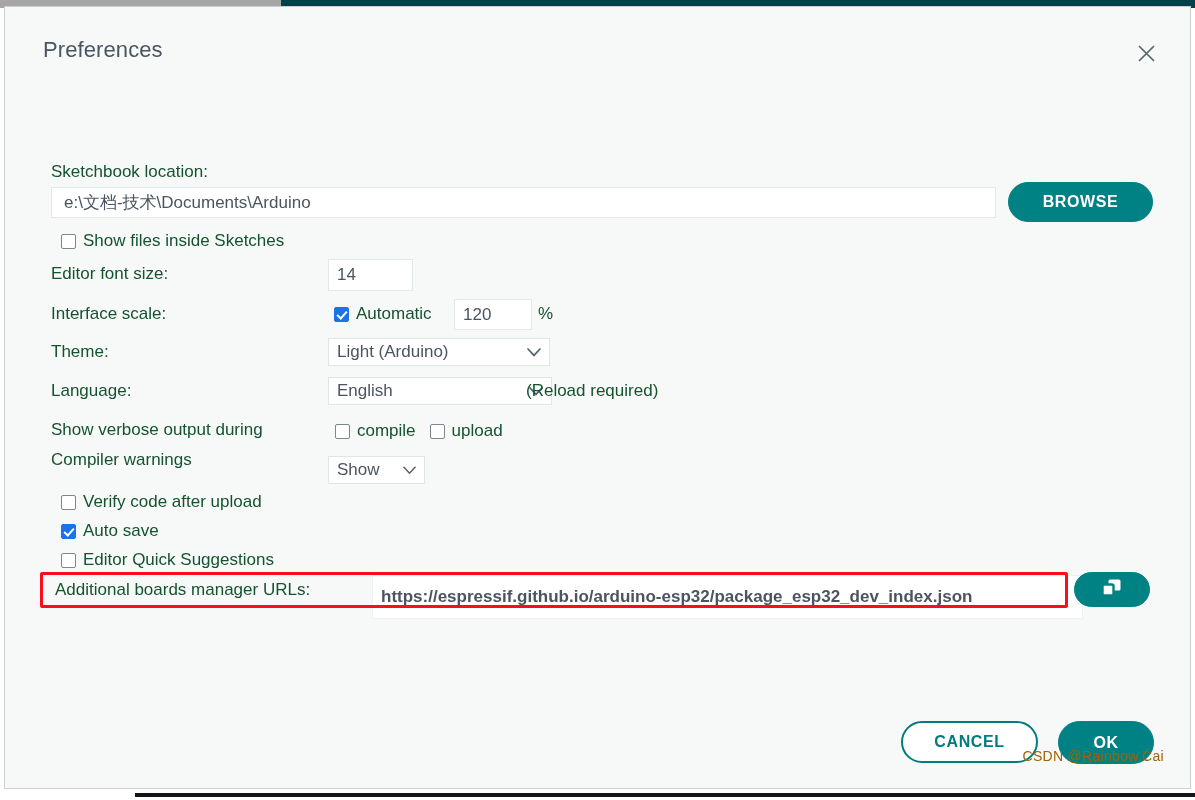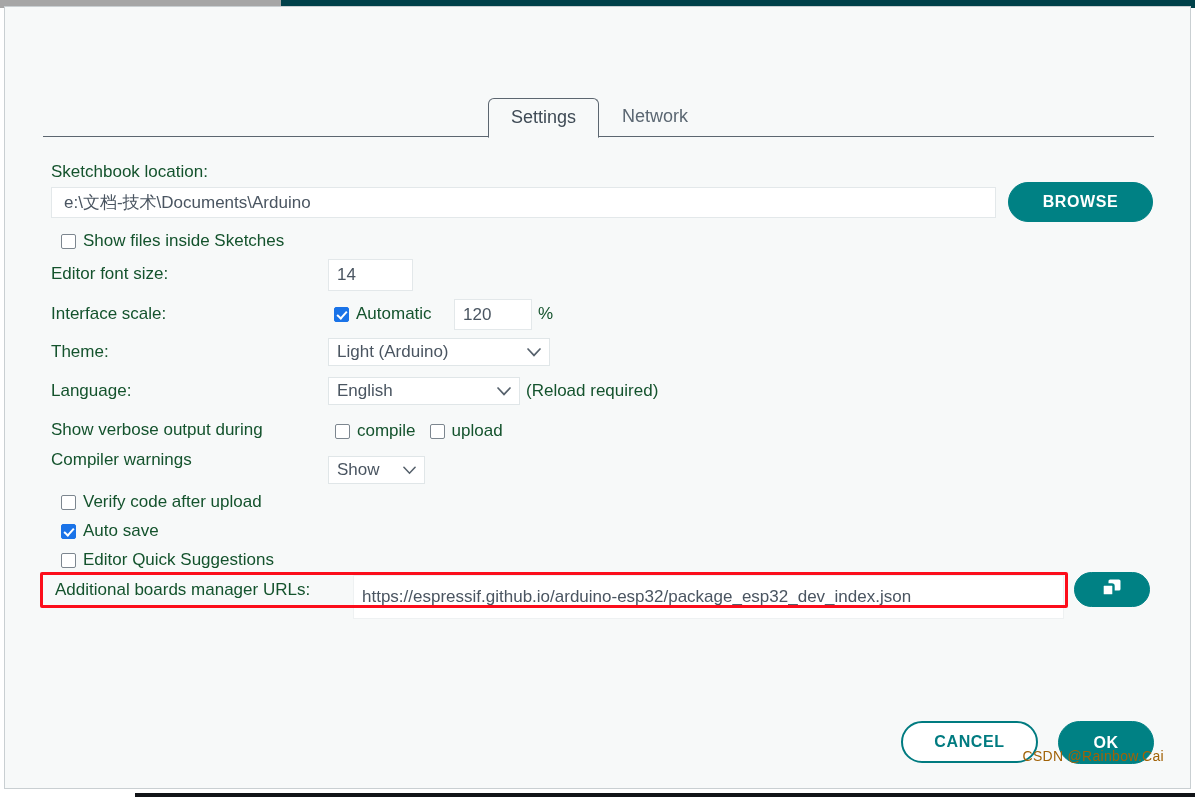--- a/index.html
+++ b/index.html
@@ -255,32 +255,29 @@
 <body>
 
 <div id="screen">
 
   <div class="bg-bar-gray"></div>
   <div class="bg-bar-teal"></div>
   <div class="bg-bar-bottom"></div>
 
   <div class="dialog">
 
-
-    <div class="tabstrip">
-      <div class="tab-rule"></div>
-      <div class="tabs-wrap">
-        <div class="tab active">
-          <span>Settings</span>
-        </div>
-        <div class="tab inactive">
-          <span>Network</span>
-        </div>
+    <div class="titlebar">
+      <div class="dialog-title">Preferences</div>
+      <div class="close-btn">
+        <svg width="19" height="19" viewBox="0 0 19 19" aria-hidden="true">
+          <path d="M2.5 2.5 L16.5 16.5 M16.5 2.5 L2.5 16.5" stroke="#5a646e" stroke-width="1.7" stroke-linecap="round" fill="none"></path>
+        </svg>
       </div>
     </div>
+
 
     <div class="body">
 
       <div class="row" style="left:46px; top:24px;">
         <span class="label">Sketchbook location:</span>
       </div>
 
       <div class="txtfield" style="position:absolute; left:46px; top:49px; width:945px; height:31px;padding-left:12px;">
         <span>e:\文档-技术\Documents\Arduino</span>
       </div>
@@ -326,21 +323,21 @@
         <span class="chev">
           <svg width="14" height="9" viewBox="0 0 14 9" aria-hidden="true">
             <path d="M1 1 L7 7.4 L13 1" stroke="#56616c" stroke-width="1.7" fill="none" stroke-linecap="round"></path>
           </svg>
         </span>
       </div>
 
       <div class="row" style="left:46px; top:243px;">
         <span class="label">Language:</span>
       </div>
-      <div class="sel" style="position:absolute; left:323px; top:239px; width:192px;">
+      <div class="sel" style="position:absolute; left:323px; top:239px; width:224px;">
         <span>English</span>
         <span class="chev">
           <svg width="14" height="9" viewBox="0 0 14 9" aria-hidden="true">
             <path d="M1 1 L7 7.4 L13 1" stroke="#56616c" stroke-width="1.7" fill="none" stroke-linecap="round"></path>
           </svg>
         </span>
       </div>
       <div class="row" style="left:521px; top:243px;">
         <span class="label">(Reload required)</span>
       </div>
@@ -388,21 +385,21 @@
       <div class="row" style="left:56px; top:412px;">
         <label class="cb-item">
           <span class="cbox"></span>
           <span class="label">Editor Quick Suggestions</span>
         </label>
       </div>
 
       <div class="row" style="left:50px; top:442px;">
         <span class="label">Additional boards manager URLs:</span>
       </div>
-      <div class="txtfield" style="position:absolute; left:348px; top:437px; width:711px; height:44px; border-color:#eef1f2;">
+      <div class="txtfield" style="position:absolute; left:367px; top:437px; width:711px; height:44px; border-color:#eef1f2;font-weight:bold;">
         <span>https://espressif.github.io/arduino-esp32/package_esp32_dev_index.json</span>
       </div>
       <div class="pill filled" style="position:absolute; left:1069px; top:434px; width:76px; height:35px;">
         <span>
           <svg width="22" height="20" viewBox="0 0 22 20" aria-hidden="true">
             <rect x="7.5" y="1.5" width="12" height="11" rx="1.6" fill="#ffffff"></rect>
             <rect x="1.5" y="6.5" width="11" height="11" rx="1.6" fill="#ffffff" stroke="#008184" stroke-width="2.4"></rect>
           </svg>
         </span>
       </div>

